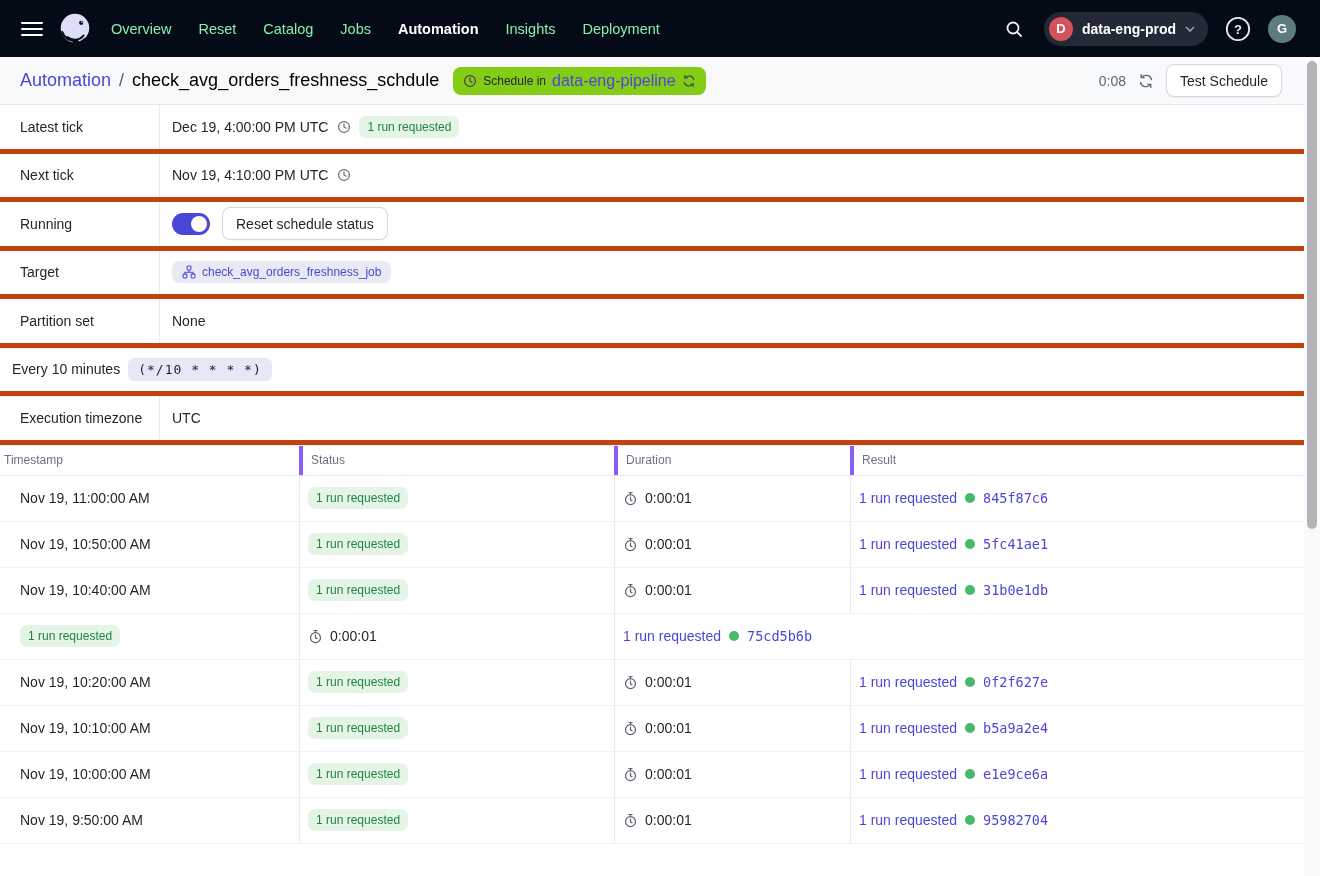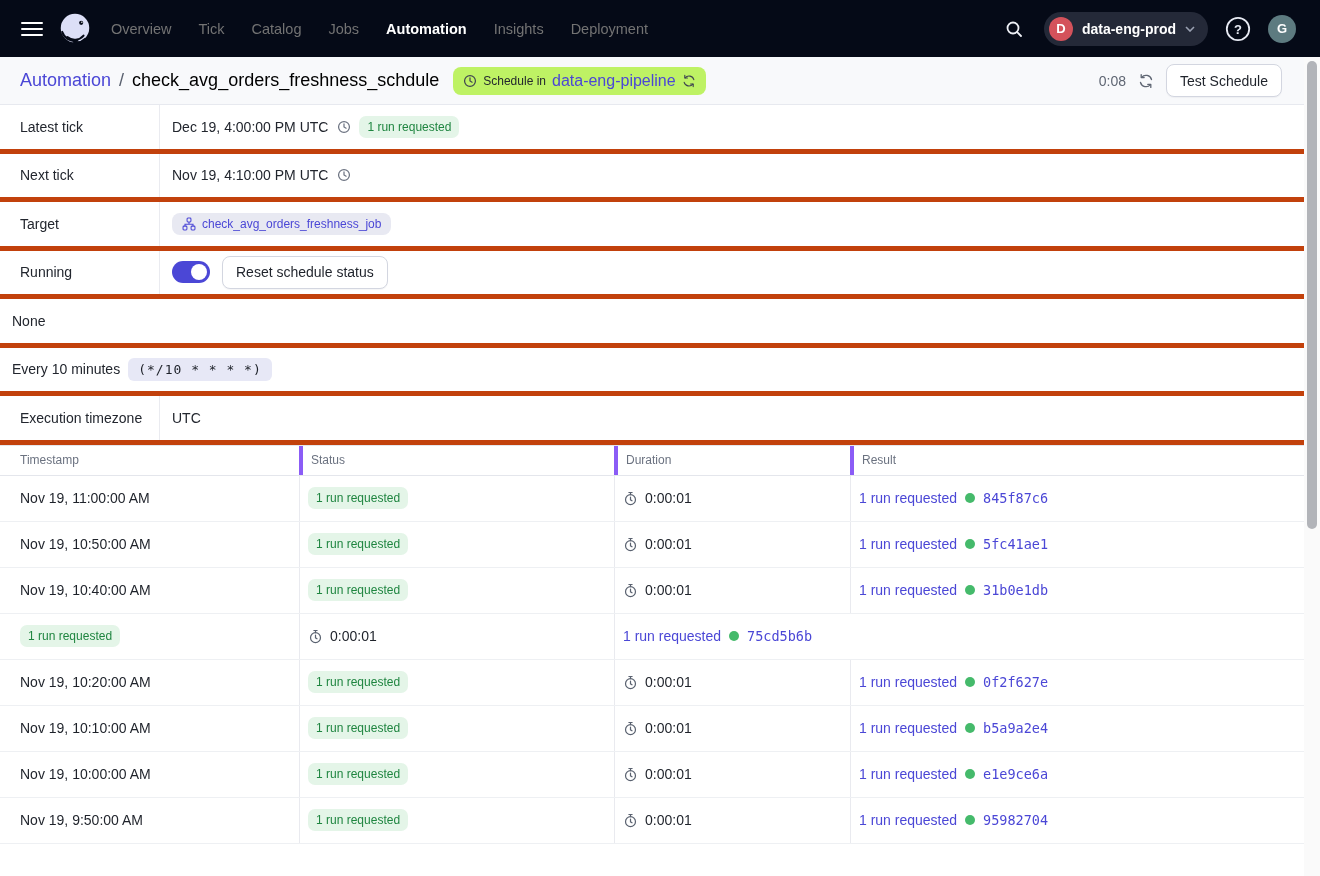--- a/index.html
+++ b/index.html
@@ -11,41 +11,41 @@
   a{text-decoration:none;cursor:pointer;}
   .link{color:var(--accent,#4b47d6);}
   .mono{font-family:"DejaVu Sans Mono",monospace;font-size:13.5px;}
 
   
   .topnav{height:57px;background:var(--nav-bg,#050a17);display:flex;align-items:center;
     padding:0 24px 0 16px;box-sizing:border-box;}
   .hamburger{display:flex;align-items:center;justify-content:center;width:32px;height:32px;cursor:pointer;}
   .logo{margin-left:8px;display:flex;align-items:center;cursor:pointer;}
   .nav-links{display:flex;gap:27px;margin-left:17px;}
-  .nav-item{color:#737373;font-size:14.5px;}
+  .nav-item{color:#86efac;font-size:14.5px;}
   .nav-item.active{color:#ffffff;font-weight:700;}
   .topnav-right{margin-left:auto;display:flex;align-items:center;gap:14px;}
   .icon-btn{display:flex;align-items:center;justify-content:center;width:32px;height:32px;cursor:pointer;}
   .ws-pill{display:flex;align-items:center;gap:9px;background:#242938;border-radius:17px;
     padding:5px 13px 5px 5px;cursor:pointer;}
   .ws-avatar{width:24px;height:24px;border-radius:50%;background:#d4525b;color:#fff;font-size:13px;
     font-weight:700;display:flex;align-items:center;justify-content:center;}
   .ws-name{color:#fff;font-size:14px;font-weight:600;}
   .user-avatar{width:28px;height:28px;border-radius:50%;background:#5d7b80;color:#fff;font-size:13px;
     font-weight:700;display:flex;align-items:center;justify-content:center;cursor:pointer;}
 
   
   .content{width:1304px;position:relative;}
 
   .page-header{height:48px;background:#f8f9fb;border-bottom:1px solid #e7e9ef;display:flex;
     align-items:center;padding:0 22px 0 20px;box-sizing:border-box;}
   .crumb-link{font-size:18px;color:var(--accent,#4b47d6);}
   .crumb-sep{color:#59606e;margin:0 8px;font-size:18px;}
   .page-title{font-size:18px;color:#000000;font-weight:500;}
-  .type-badge{margin-left:14px;display:inline-flex;align-items:center;gap:6px;background:#bef264;
+  .type-badge{margin-left:14px;display:inline-flex;align-items:center;gap:6px;background:#84cc16;
     border-radius:8px;padding:5px 10px;font-size:12px;color:#23262e;}
   .type-badge .link{font-size:16px;}
   .icon-sm{display:inline-flex;color:#3f4450;}
   .header-right{margin-left:auto;display:flex;align-items:center;gap:12px;}
   .timer{color:#5f6673;font-size:14px;}
   .icon-refresh{color:#5f6673;display:inline-flex;cursor:pointer;}
   .btn{background:#fff;border:1px solid #d3d6e0;border-radius:8px;height:33px;padding:0 13px;
     font-size:14px;color:#1f232b;display:inline-flex;align-items:center;font-weight:500;cursor:pointer;
     box-shadow:0 1px 1px rgba(16,22,40,.04);}
 
@@ -77,21 +77,21 @@
   .filter-select{margin-left:auto;width:186px;height:33px;border:1px solid #ccd0db;border-radius:8px;
     background:#fff;display:flex;align-items:center;padding:0 12px;font-size:14px;color:#1f232b;
     box-sizing:border-box;cursor:pointer;}
   .filter-caret{margin-left:auto;display:inline-flex;}
 
   
   .ticks-table{border-top:1px solid #e4e6ec;}
   .thead,.trow{display:grid;grid-template-columns:299px 315px 236px 1fr;}
   .thead{height:29px;border-bottom:1px solid #e4e6ec;}
   .th{font-size:12px;color:#6b7280;display:flex;align-items:center;padding-left:8px;}
-  .th:first-child{padding-left:20px;}
+  .th:first-child{padding-left:4px;}
   .th + .th{border-left:4px solid #8b5cf6;}
   .trow{height:45px;border-bottom:1px solid #eef0f3;}
   .tcell{display:flex;align-items:center;padding-left:8px;font-size:14px;color:#1e222a;gap:8px;}
   .tcell:first-child{padding-left:20px;}
   .tcell + .tcell{border-left:1px solid #e9eaef;}
   .icon-stopwatch{display:inline-flex;color:#5a6270;margin-right:-1px;}
   .run-dot{width:10px;height:10px;border-radius:50%;background:var(--run-dot,#45ba6b);flex:0 0 auto;}
 
   
   .scroll-strip{position:absolute;top:57px;right:0;width:16px;bottom:0;background:#fafafa;}
@@ -112,21 +112,21 @@
       <circle cx="20" cy="19" r="15" fill="#dcdff7"></circle>
       <circle cx="26.5" cy="13.5" r="2.2" fill="#0a0f1e"></circle>
       <circle cx="27.2" cy="12.9" r="0.7" fill="#ffffff"></circle>
       <path d="M6.5 23c2 6.5 9 10.5 16 9.5" stroke="#050a17" stroke-width="2.1" fill="none" stroke-linecap="round"></path>
       <path d="M12 28.5c5 4.5 13 3.5 17-1.5" stroke="#050a17" stroke-width="2.1" fill="none" stroke-linecap="round"></path>
       <path d="M18.5 33.4c4.5 1.4 9 0 12-3" stroke="#050a17" stroke-width="2.1" fill="none" stroke-linecap="round"></path>
     </svg>
   </span>
   <nav class="nav-links">
       <a class="nav-item">Overview</a>
-      <a class="nav-item">Tick</a>
+      <a class="nav-item">Reset</a>
       <a class="nav-item">Catalog</a>
       <a class="nav-item">Jobs</a>
       <a class="nav-item active">Automation</a>
       <a class="nav-item">Insights</a>
       <a class="nav-item">Deployment</a>
     </nav>
   <div class="topnav-right">
     <span class="icon-btn">
       <svg width="20" height="20" viewBox="0 0 20 20" fill="none" stroke="#eef0f6" stroke-width="1.8">
           <circle cx="9" cy="9" r="5.5"></circle>
@@ -213,47 +213,48 @@
         <span class="icon-clock">
           <svg width="14" height="14" viewBox="0 0 16 16" fill="none" stroke="currentColor" stroke-width="1.4">
               <circle cx="8" cy="8" r="6.2"></circle>
               <path d="M8 4.5V8l2.4 1.4" stroke-linecap="round"></path>
             </svg>
         </span>
       </div>
     </div>
 
     <div class="prop-row">
+      <div class="prop-label">Running</div>
+      <div class="prop-value">
+        <span class="toggle on" id="running-toggle">
+            <span class="knob"></span>
+          </span>
+        <button class="btn" style="margin-left:4px;">Reset schedule status</button>
+      </div>
+    </div>
+
+    <div class="prop-row">
       <div class="prop-label">Target</div>
       <div class="prop-value">
         <span class="target-pill">
           <span class="icon-job">
             <svg width="14" height="14" viewBox="0 0 16 16" fill="none" stroke="currentColor" stroke-width="1.2">
                 <rect x="5.8" y="1.2" width="4.4" height="4.4" rx="1"></rect>
                 <rect x="1.2" y="10.4" width="4.4" height="4.4" rx="1"></rect>
                 <rect x="10.4" y="10.4" width="4.4" height="4.4" rx="1"></rect>
                 <path d="M8 5.6v2.6M8 8.2H3.4v2.2M8 8.2h4.6v2.2"></path>
               </svg>
           </span>
           <a class="link">check_avg_orders_freshness_job</a>
         </span>
       </div>
     </div>
 
     <div class="prop-row">
-      <div class="prop-label">Running</div>
-      <div class="prop-value">
-        <span class="toggle on" id="running-toggle">
-            <span class="knob"></span>
-          </span>
-        <button class="btn" style="margin-left:4px;">Reset schedule status</button>
-      </div>
-    </div>
-
-    <div class="prop-row">
+      <div class="prop-label">Partition set</div>
       <div class="prop-value">
         <span>None</span>
       </div>
     </div>
 
     <div class="prop-row">
       <div class="prop-value">
         <span>Every 10 minutes</span>
         <span class="cron-pill">(*/10 * * * *)</span>
       </div>

